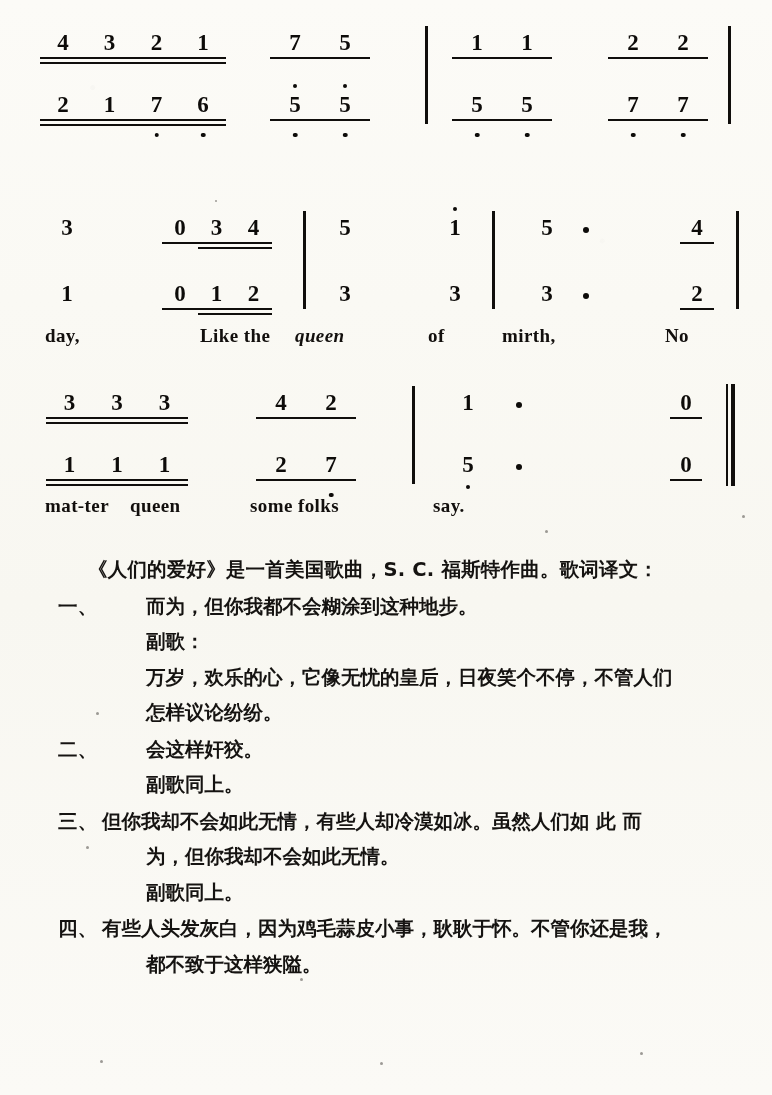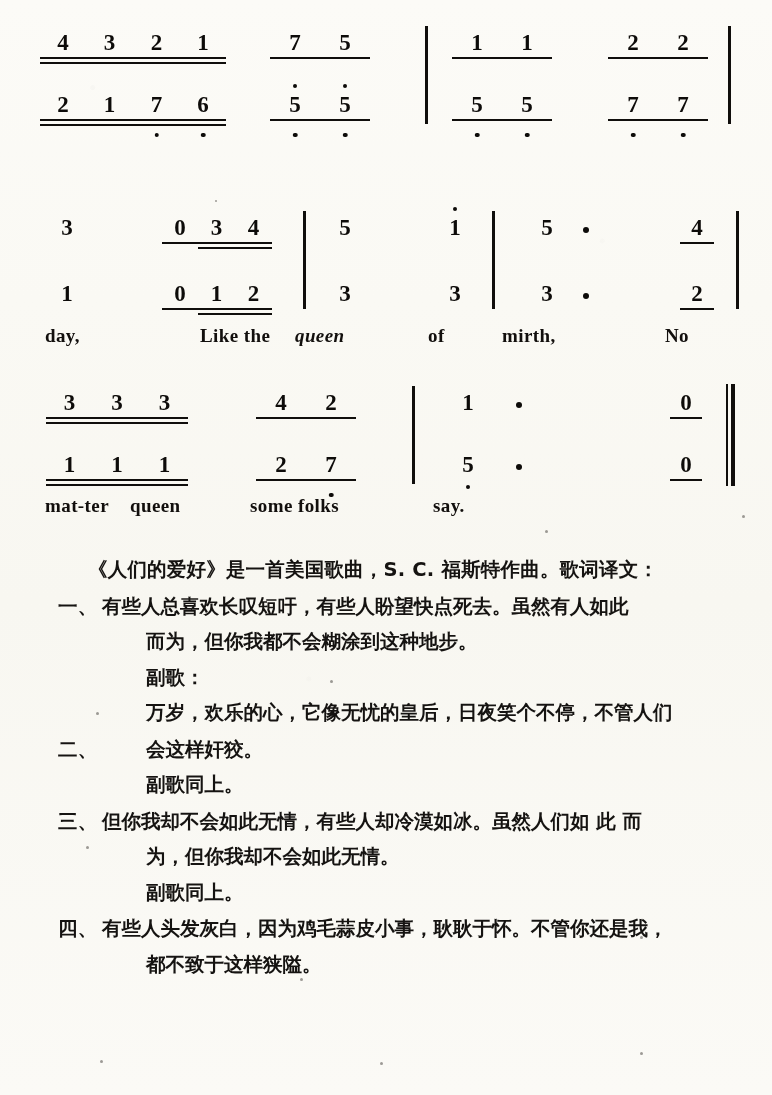--- a/index.html
+++ b/index.html
@@ -602,24 +602,24 @@
     </div>
   </div>
 
   <div class="prose">
 
     <div class="p-intro">《人们的爱好》是一首美国歌曲，S. C. 福斯特作曲。歌词译文：</div>
 
     <div class="verse">
       <div class="verse-num">一、</div>
       <div class="verse-body">
-        <span class="ln">有些人总喜欢长叹短吁，有些人盼望快点死去。虽然有人如此</span>
         <span class="ln ind">而为，但你我都不会糊涂到这种地步。</span>
         <span class="ln ind">副歌：</span>
         <span class="ln ind">万岁，欢乐的心，它像无忧的皇后，日夜笑个不停，不管人们</span>
+        <span class="ln ind">怎样议论纷纷。</span>
       </div>
     </div>
 
     <div class="verse">
       <div class="verse-num">二、</div>
       <div class="verse-body">
         <span class="ln ind">会这样奸狡。</span>
         <span class="ln ind">副歌同上。</span>
       </div>
     </div>

